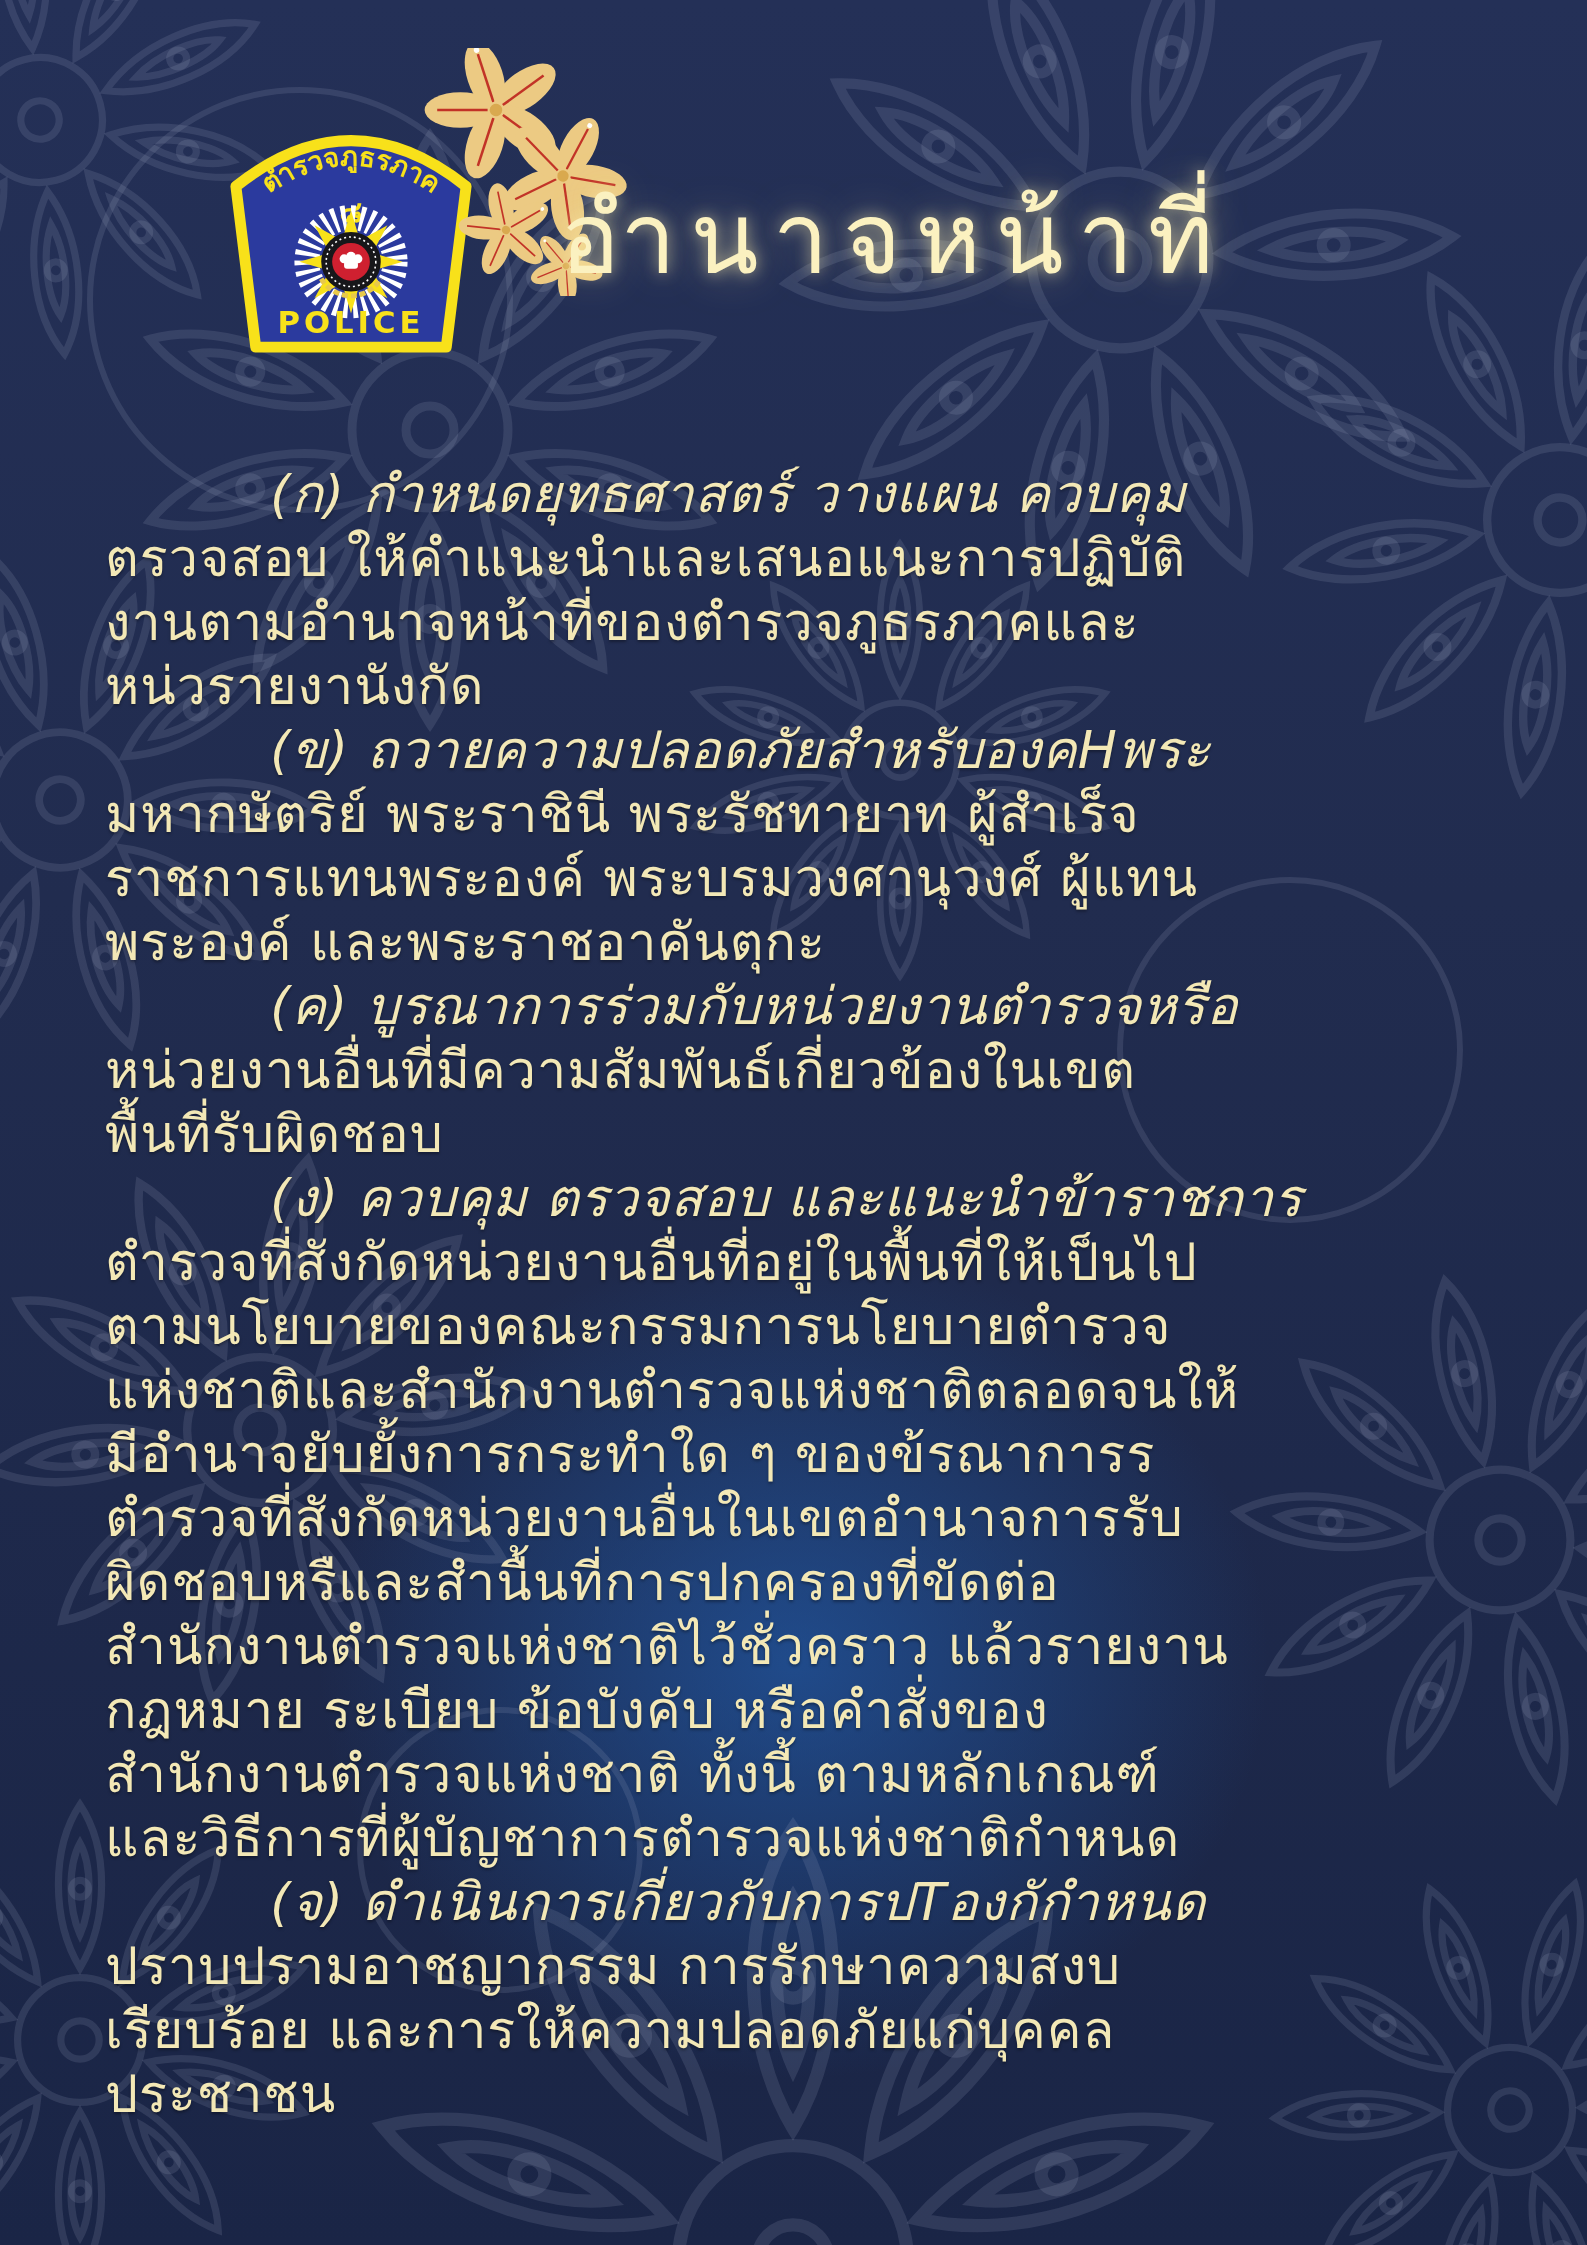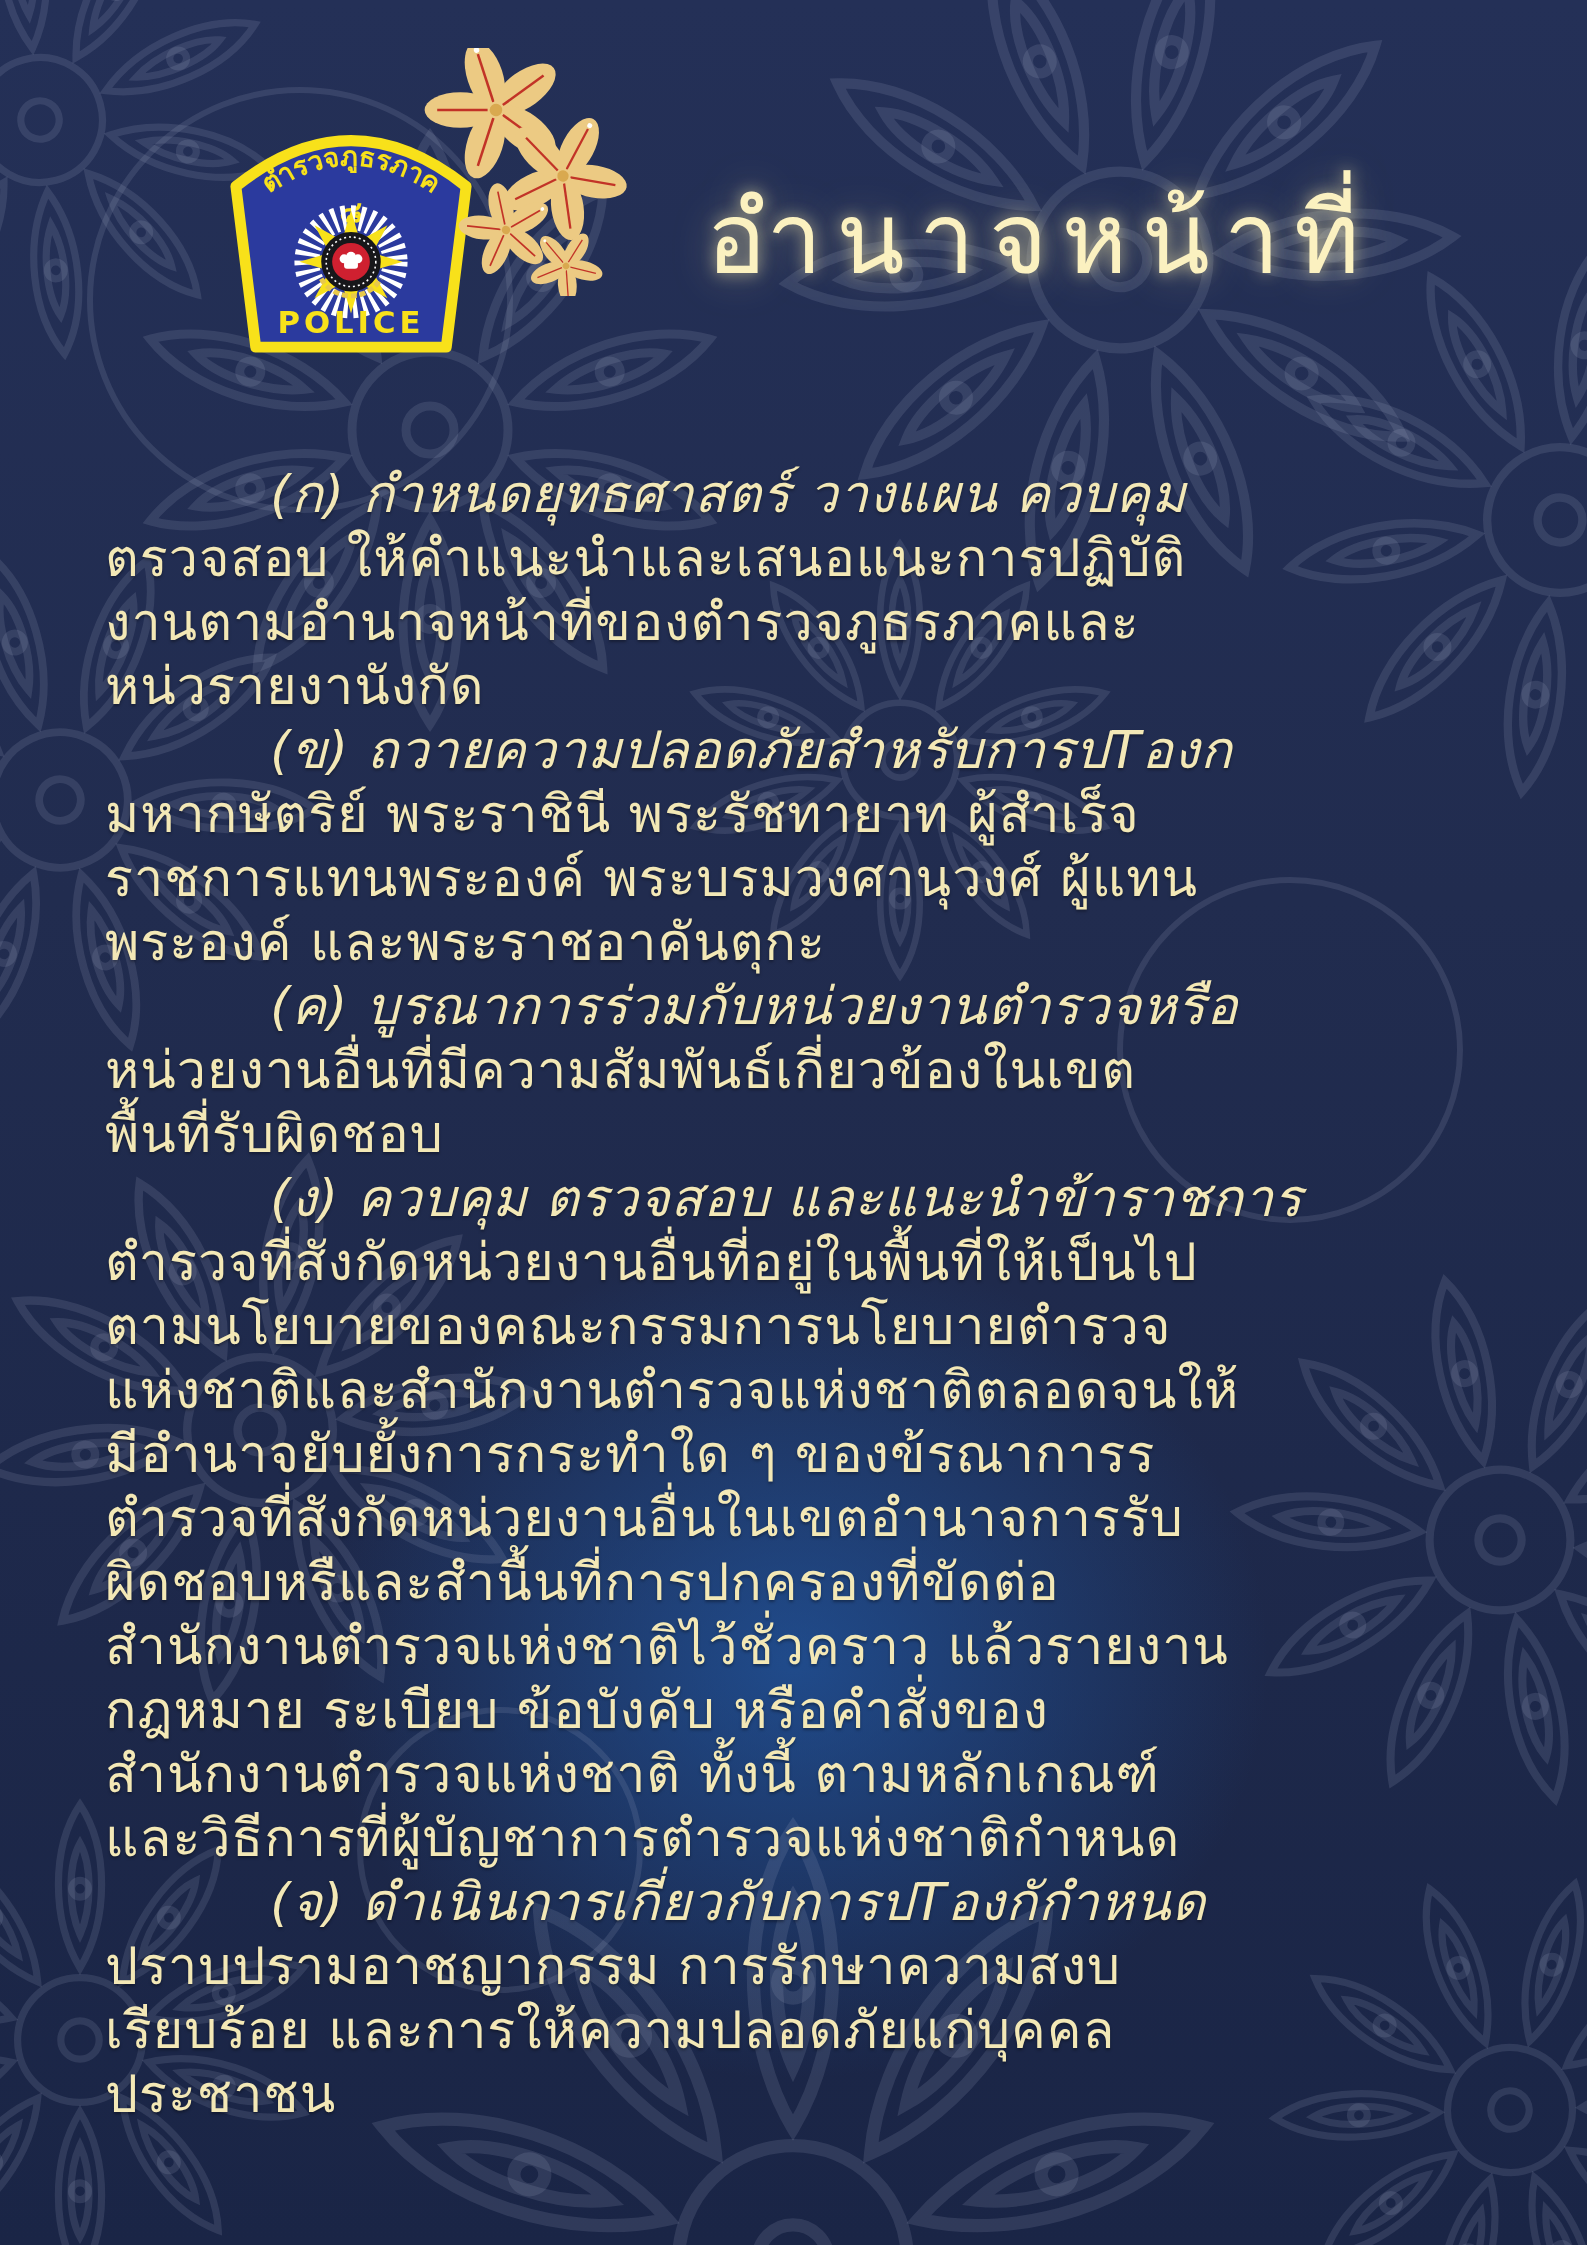--- a/index.html
+++ b/index.html
@@ -7,21 +7,21 @@
     position:relative;width:1587px;height:2245px;overflow:hidden;
     background:
       radial-gradient(ellipse 660px 580px at 50% 74%, rgba(34,100,186,.58) 0%, rgba(34,100,186,0) 72%),
       linear-gradient(180deg,#243057 0%,#212c4f 40%,#1a2546 100%);
     font-family:"DejaVu Sans","Liberation Sans",sans-serif;
   }
   .pattern{position:absolute;inset:0;}
   .badge{position:absolute;left:222px;top:110px;width:258px;height:248px;}
   .flowers{position:absolute;left:408px;top:48px;width:268px;height:248px;}
   .title{
-    position:absolute;left:540px;top:158px;width:1000px;text-align:center;
+    position:absolute;left:560px;top:158px;width:1000px;text-align:left;
     font-size:100px;letter-spacing:14px;color:#fbf1c0;white-space:nowrap;
     text-shadow:0 0 16px rgba(250,236,170,.65),0 0 44px rgba(250,236,170,.38);
   }
   .body{
     position:absolute;left:105px;top:462px;width:1420px;
     color:#f3e8b6;font-size:52px;letter-spacing:1px;
     text-shadow:0 2px 3px rgba(0,0,0,.35);
   }
   .line{height:64px;line-height:64px;white-space:nowrap;}
   .line.indent{padding-left:165px;font-style:italic;}
@@ -139,21 +139,21 @@
     <use href="#flw" transform="translate(158,218) scale(1.1) rotate(-40)"></use>
   </svg>
 
   <div class="title">อำนาจหน้าที่</div>
 
   <div class="body">
       <div class="line indent">(ก) กำหนดยุทธศาสตร์ วางแผน ควบคุม</div>
       <div class="line">ตรวจสอบ ให้คำแนะนำและเสนอแนะการปฏิบัติ</div>
       <div class="line">งานตามอำนาจหน้าที่ของตำรวจภูธรภาคและ</div>
       <div class="line">หน่วรายงานังกัด</div>
-      <div class="line indent">(ข) ถวายความปลอดภัยสำหรับการปTองก</div>
+      <div class="line indent">(ข) ถวายความปลอดภัยสำหรับองคHพระ</div>
       <div class="line">มหากษัตริย์ พระราชินี พระรัชทายาท ผู้สำเร็จ</div>
       <div class="line">ราชการแทนพระองค์ พระบรมวงศานุวงศ์ ผู้แทน</div>
       <div class="line">พระองค์ และพระราชอาคันตุกะ</div>
       <div class="line indent">(ค) บูรณาการร่วมกับหน่วยงานตำรวจหรือ</div>
       <div class="line">หน่วยงานอื่นที่มีความสัมพันธ์เกี่ยวข้องในเขต</div>
       <div class="line">พื้นที่รับผิดชอบ</div>
       <div class="line indent">(ง) ควบคุม ตรวจสอบ และแนะนำข้าราชการ</div>
       <div class="line">ตำรวจที่สังกัดหน่วยงานอื่นที่อยู่ในพื้นที่ให้เป็นไป</div>
       <div class="line">ตามนโยบายของคณะกรรมการนโยบายตำรวจ</div>
       <div class="line">แห่งชาติและสำนักงานตำรวจแห่งชาติตลอดจนให้</div>

